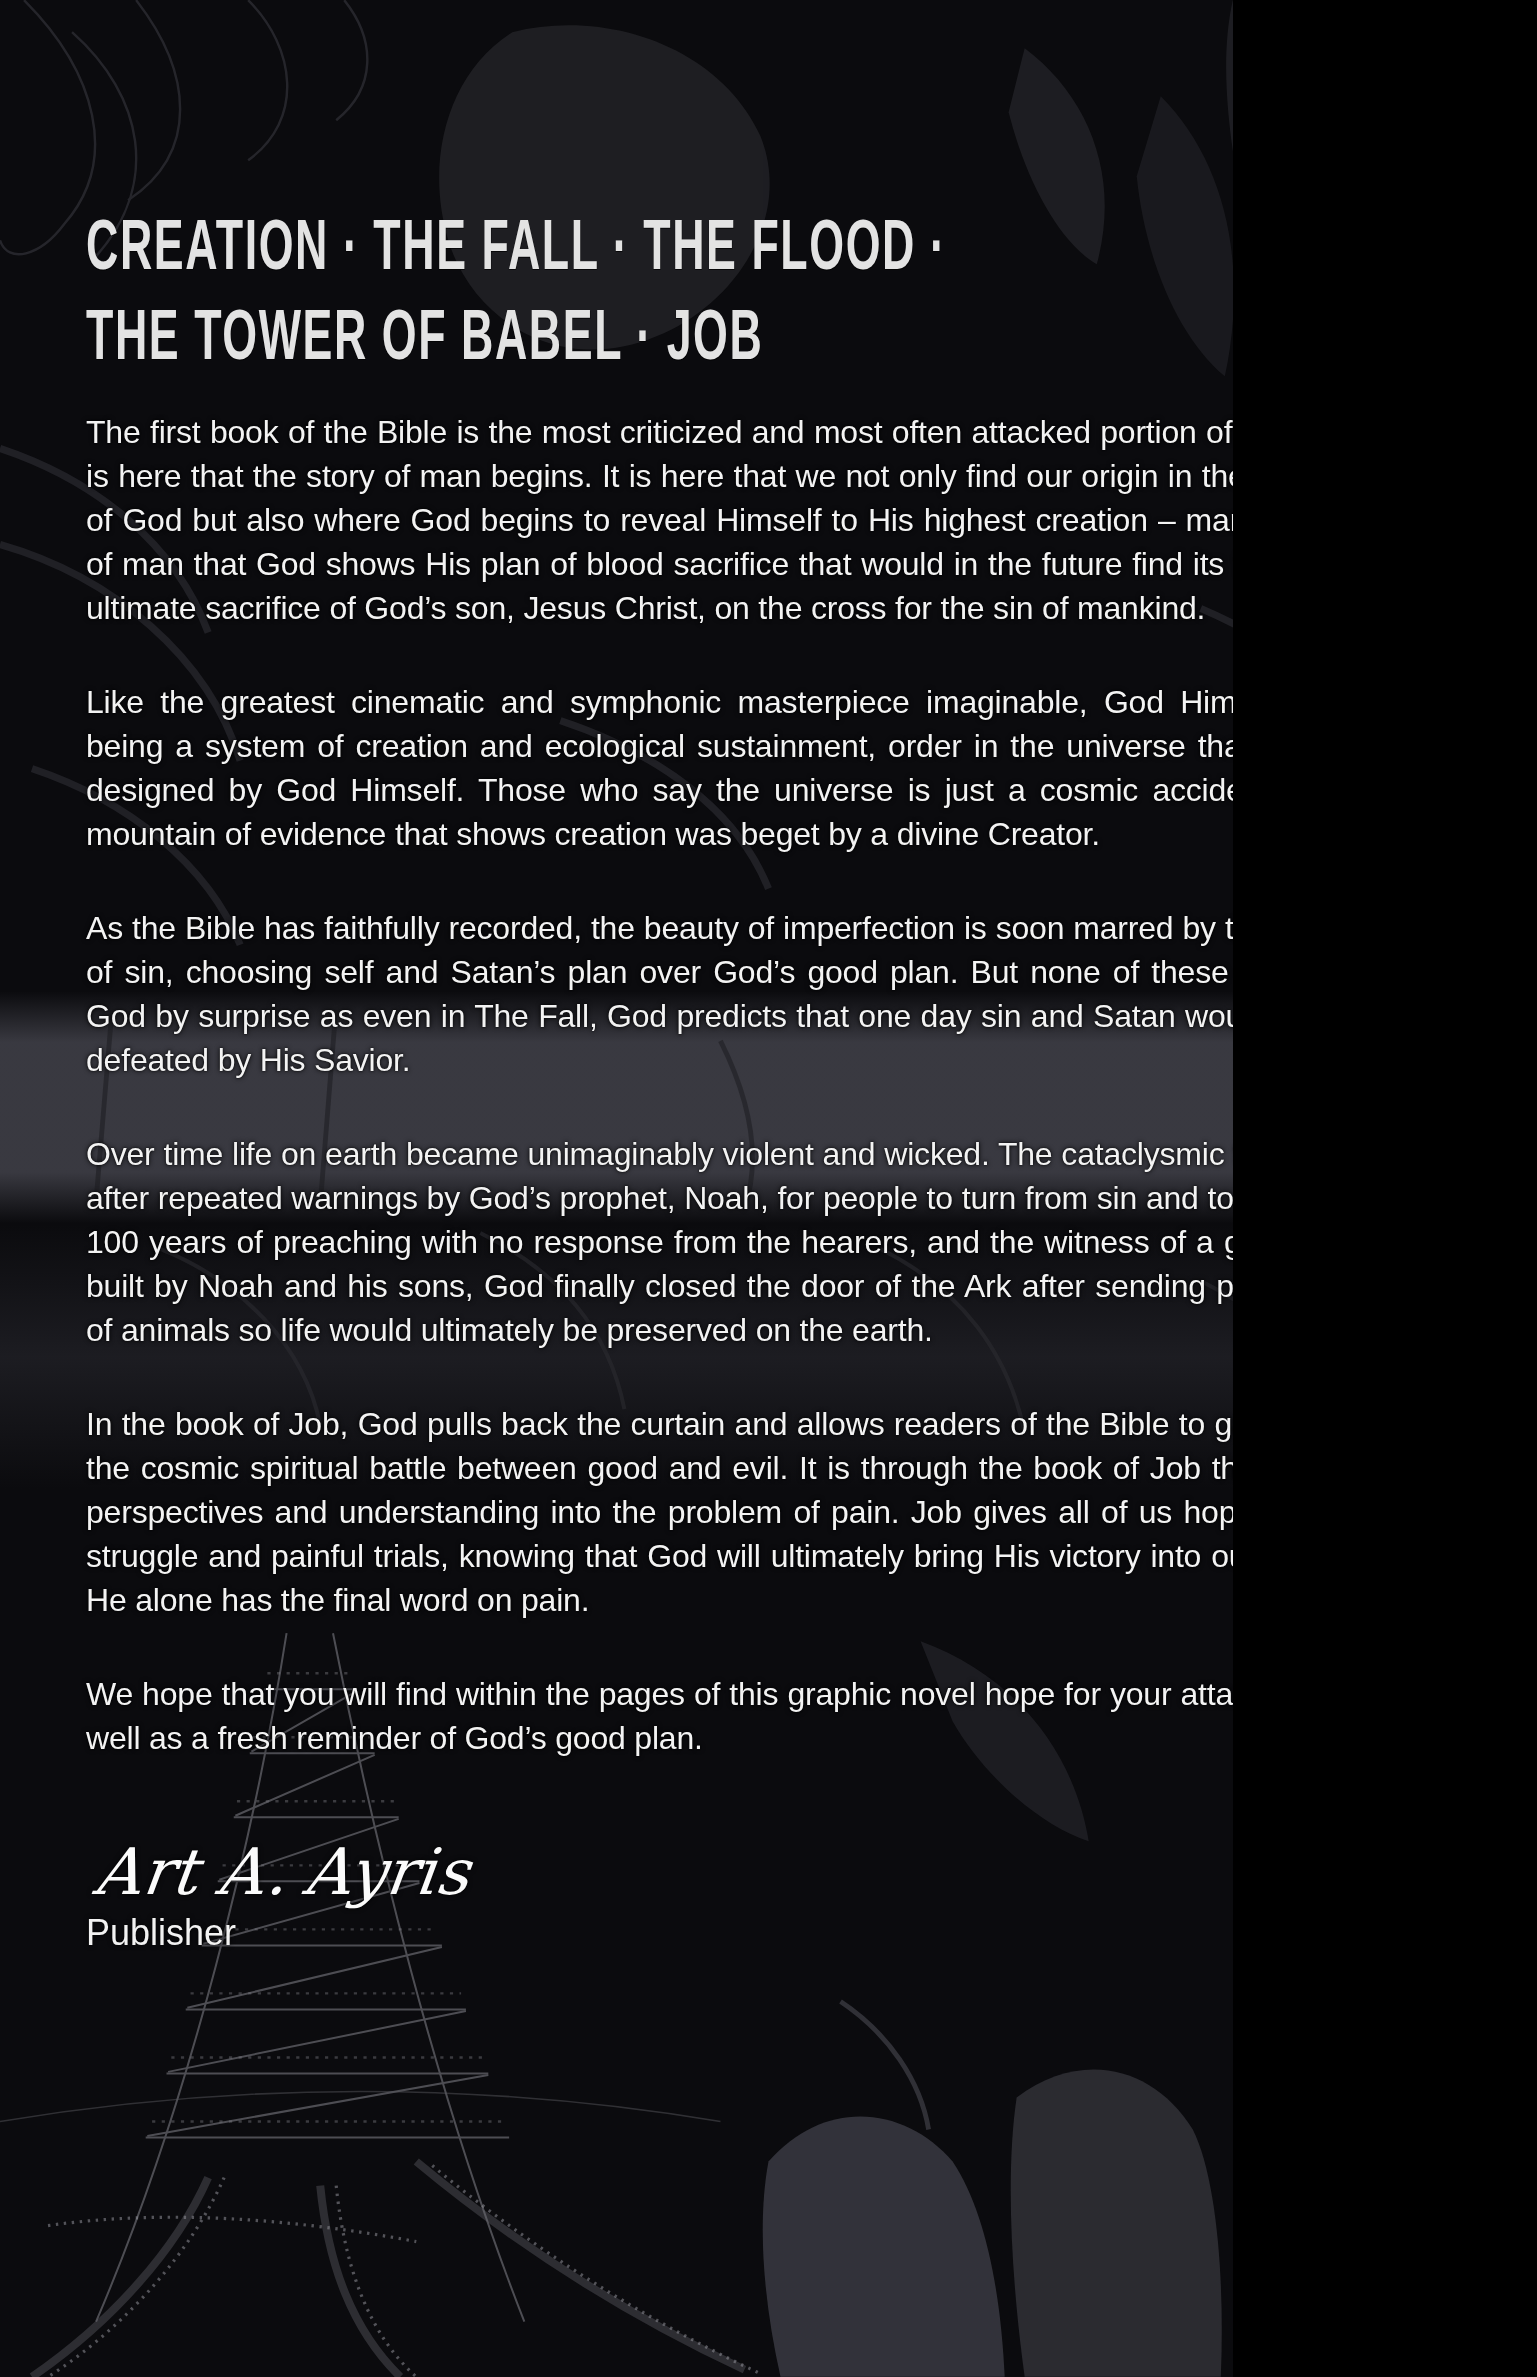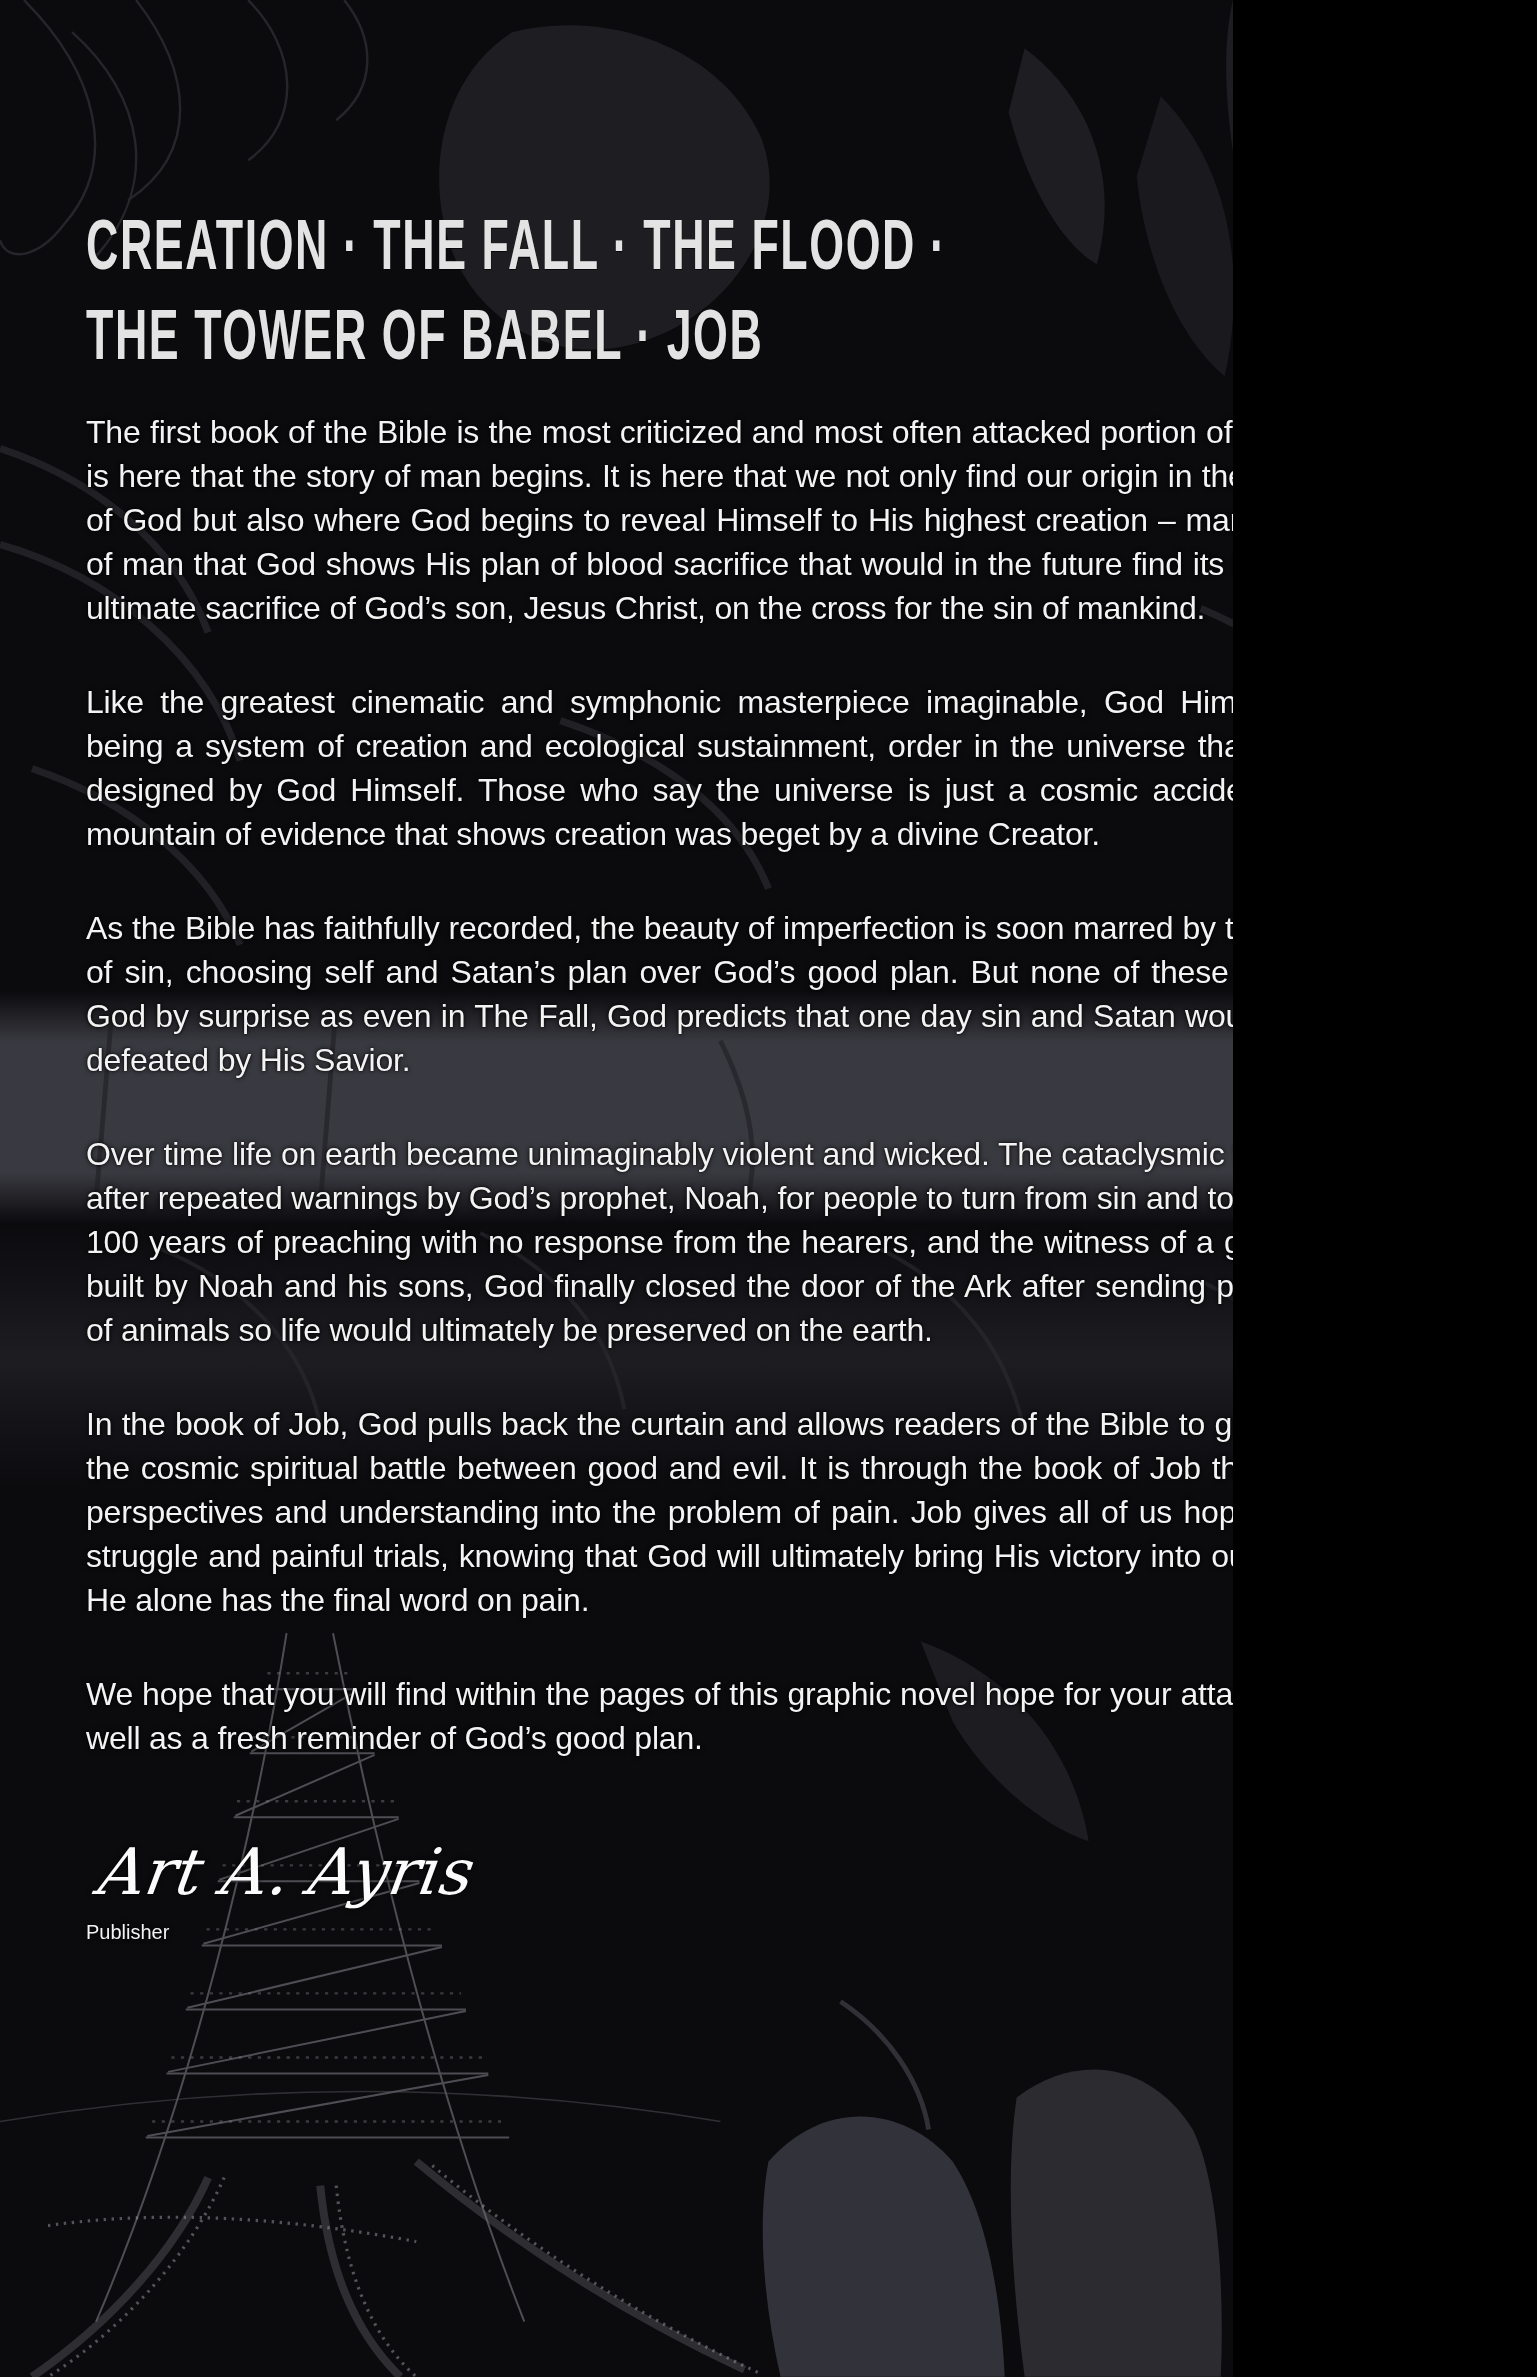--- a/index.html
+++ b/index.html
@@ -36,21 +36,21 @@
     margin-top:76px; margin-left:8px;
     font-family:"DejaVu Serif", serif; font-style:italic;
     font-size:64px; line-height:72px;
     color:#fbfbfb;
     transform:skewX(-10deg); transform-origin:left bottom;
     width:max-content;
     text-shadow:0 0 4.8px rgba(0,0,0,.9);
   }
   .signature-role {
     margin-top:6.4px;
-    font-size:20px; line-height:37px;
+    font-size:36px; line-height:37px;
     color:#f2f2f2;
     text-shadow:0 0 4.8px rgba(0,0,0,.9);
   }
 </style>
 </head>
 <body>
 
 <div class="page">
 
   <svg class="bg" width="1537" height="2377" viewBox="0 0 1920 2969" aria-hidden="true">

